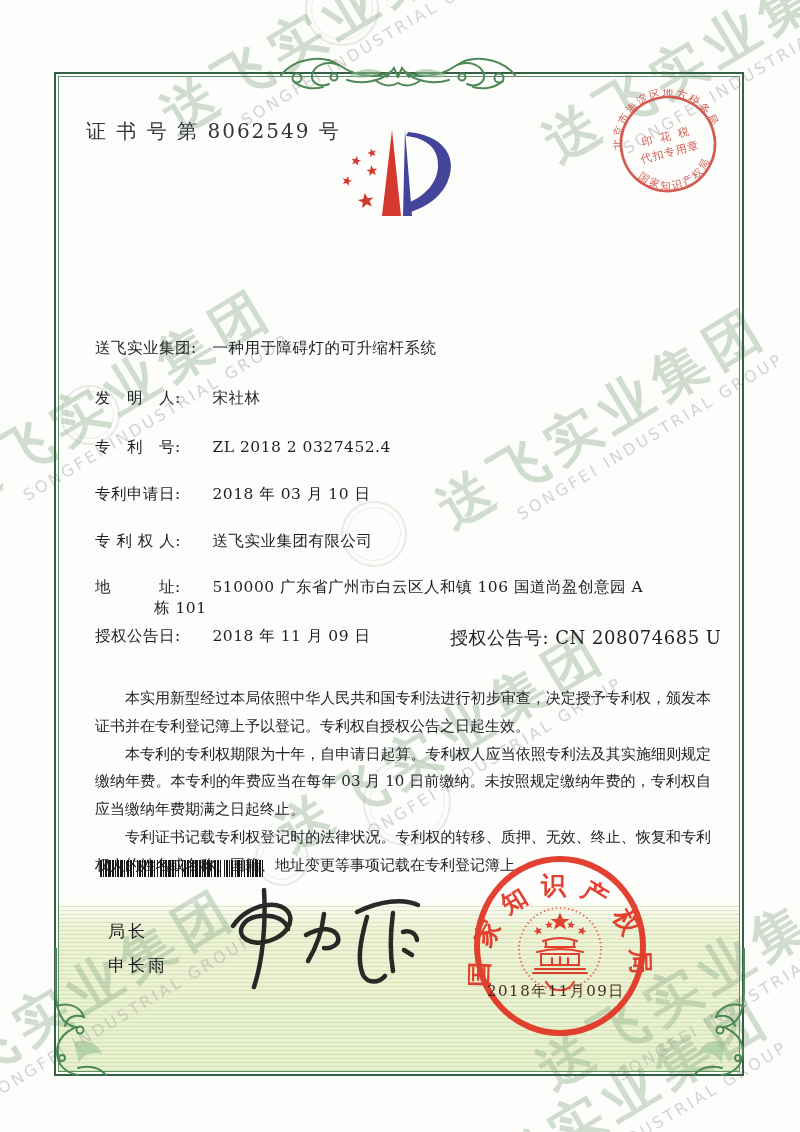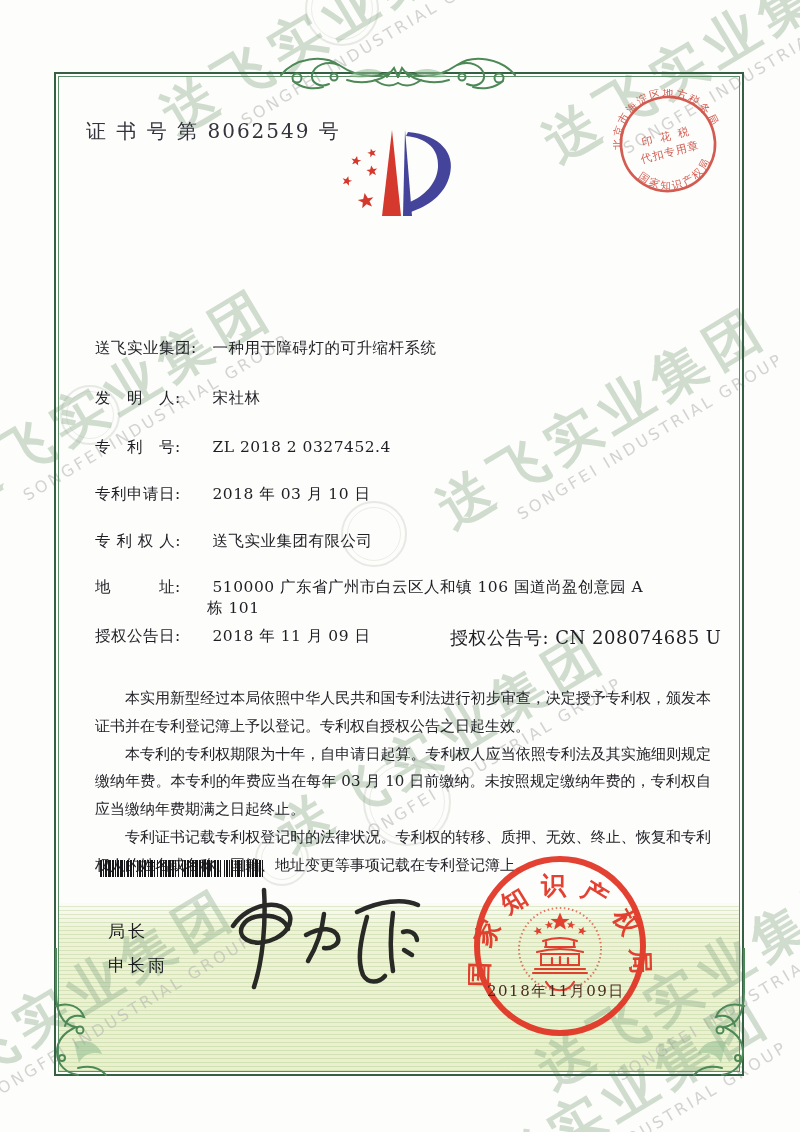--- a/index.html
+++ b/index.html
@@ -33,21 +33,21 @@
   .content{position:absolute;inset:0;z-index:5;}
   .cert-no{position:absolute;left:86px;top:118px;font-size:20px;letter-spacing:2px;color:#33333d;}
   .logo{position:absolute;left:341px;top:122px;}
   .title{position:absolute;left:56px;top:228px;width:684px;text-align:center;
          font-size:40px;font-weight:600;letter-spacing:10px;padding-left:10px;
          box-sizing:border-box;color:#39393d;}
 
   .field{position:absolute;left:95px;font-size:15.5px;letter-spacing:.5px;color:#1e1e24;white-space:nowrap;}
   .field .lbl{display:inline-block;min-width:108px;}
   .field .val{margin-left:4px;}
-  .field .val2{display:block;margin-left:112px;}
+  .field .val2{display:block;margin-left:59px;}
   .field-right{position:absolute;left:450px;font-size:18px;letter-spacing:.5px;color:#1e1e24;white-space:nowrap;}
 
   .body-text{position:absolute;left:95px;top:660px;width:616px;font-size:15px;
       line-height:1.85;color:#23232a;text-align:justify;margin-top:25px;}
   .body-text p{margin:0;text-indent:2em;}
 
   .barcode{position:absolute;left:100px;top:860px;width:163px;height:17px;z-index:5;}
   .barcode span{position:absolute;top:0;height:100%;background:#17171a;}
 
   .signer{position:absolute;left:108px;font-size:17px;letter-spacing:3px;color:#1d1d22;z-index:5;

